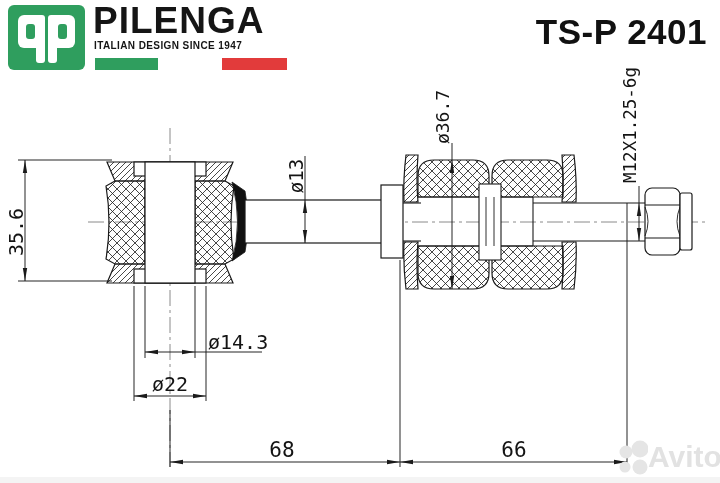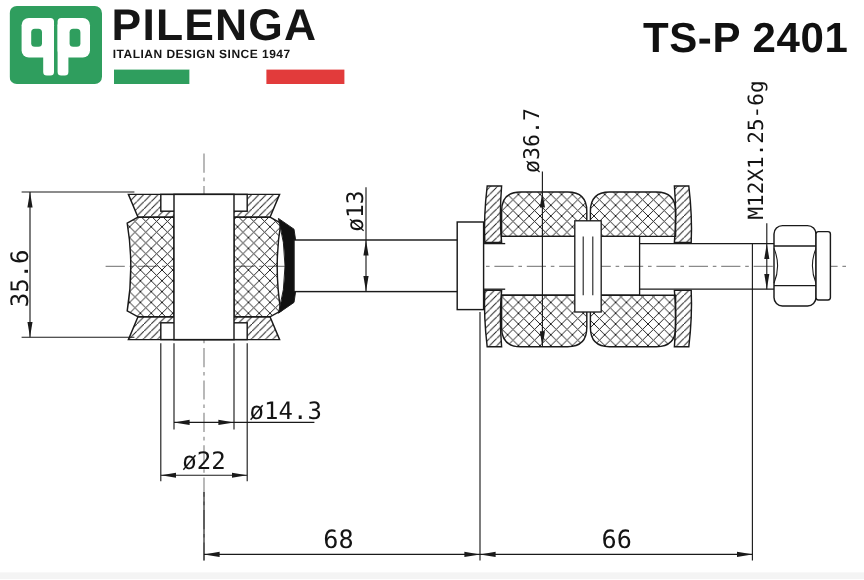--- a/index.html
+++ b/index.html
@@ -150,15 +150,26 @@
       <text transform="translate(296,176) rotate(-90)" text-anchor="middle" dy="0.35em" font-size="19">ø13</text>
       <text transform="translate(443,117) rotate(-90)" text-anchor="middle" dy="0.35em" font-size="18">ø36.7</text>
       <text transform="translate(630,125) rotate(-90)" text-anchor="middle" dy="0.35em" font-size="17.5">M12X1.25-6g</text>
       <text x="208" y="349" font-size="20">ø14.3</text>
       <text x="170" y="391" text-anchor="middle" font-size="20">ø22</text>
       <text x="282" y="457" text-anchor="middle" font-size="21">68</text>
       <text x="514" y="457" text-anchor="middle" font-size="21">66</text>
     </g>
   </svg>
 
+  <div class="watermark">
+    <svg width="36" height="44" viewBox="0 0 36 44">
+      <g fill="#e5e5e5">
+        <circle cx="14" cy="14" r="6.5"></circle>
+        <circle cx="28" cy="11" r="8.5"></circle>
+        <circle cx="13" cy="29" r="5.5"></circle>
+        <circle cx="28" cy="29" r="7.5"></circle>
+      </g>
+    </svg>
+    <div class="wm-text">Avito</div>
+  </div>
   <div class="bottom-strip"></div>
 
 </div>
 
 </body></html>

